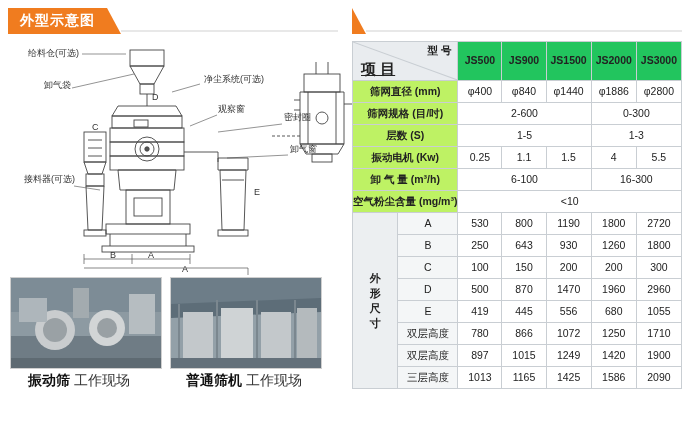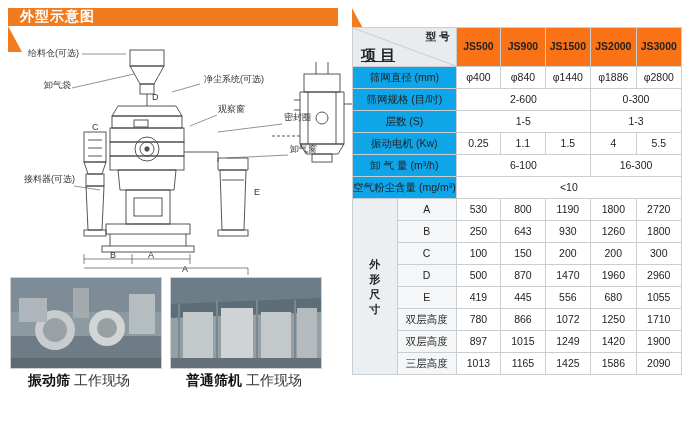--- a/index.html
+++ b/index.html
@@ -4,21 +4,21 @@
 <style>
   html,body{margin:0;padding:0;}
   body{
     width:688px;height:421px;background:#ffffff;
     font-family:"Liberation Sans","DejaVu Sans",sans-serif;
     font-size:11px;color:#222;overflow:hidden;position:relative;
   }
   .panel{position:absolute;}
 
   
-  .hdr{position:absolute;height:26px;display:flex;align-items:stretch;flex-direction:column;}
+  .hdr{position:absolute;height:26px;display:flex;align-items:stretch;}
   .hdr .bar{background:#f07c1f;color:#fff;font-weight:bold;font-size:14px;
             display:flex;align-items:center;padding:0 12px;letter-spacing:1px;}
   .hdr .tail{width:0;height:0;border-style:solid;border-width:26px 0 0 14px;
              border-color:transparent transparent transparent #f07c1f;}
   .hdr .rule{flex:1;align-self:flex-end;border-bottom:2px solid #e8e8e8;margin-bottom:2px;}
 
   #hdr-left{left:8px;top:8px;width:330px;}
   #hdr-right{left:352px;top:8px;width:330px;}
 
   
@@ -31,28 +31,28 @@
   .photo{position:absolute;width:150px;height:90px;border:1px solid #cfcfcf;
          overflow:hidden;background:#9aa3a8;}
   #photo1{left:10px;top:277px;}
   #photo2{left:170px;top:277px;}
   .cap{position:absolute;font-size:14px;color:#333;top:372px;}
   #cap1{left:28px;}
   #cap2{left:186px;}
   .cap b{color:#111;}
 
   
-  #tablewrap{left:352px;top:27px;width:330px;}
+  #tablewrap{left:352px;top:41px;width:330px;}
   table{border-collapse:collapse;width:330px;background:#fff;
         font-size:10.5px;color:#222;}
   td,th{border:1px solid #c9ced3;text-align:center;padding:0;height:21px;
         font-weight:normal;line-height:1.1;}
   thead td{background:#e9ecef;font-weight:bold;height:38px;}
-  .rowlabel{background:#0ea5e9;font-weight:normal;white-space:nowrap;}
-  .modelcell{background:#f97316;font-weight:bold;width:46px;}
+  .rowlabel{background:#bef264;font-weight:bold;white-space:nowrap;}
+  .modelcell{background:#22c55e;font-weight:bold;width:46px;}
   .dimname{background:#f4f6f7;width:40px;}
   .vert{background:#eceff1;font-weight:bold;width:30px;}
   .vert span{display:block;line-height:15px;font-size:11px;}
   .corner{position:relative;width:98px;}
   .corner .diag{position:absolute;left:0;top:0;width:100%;height:100%;}
   .corner .t1{position:absolute;right:6px;top:3px;font-size:10.5px;font-weight:bold;}
   .corner .t2{position:absolute;left:8px;bottom:3px;font-size:15px;font-weight:bold;text-decoration:underline;}
 </style>
 </head>
 <body>

